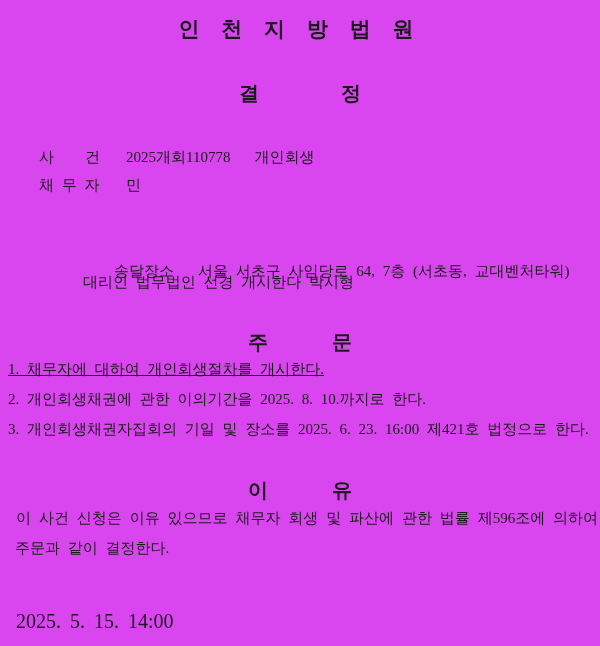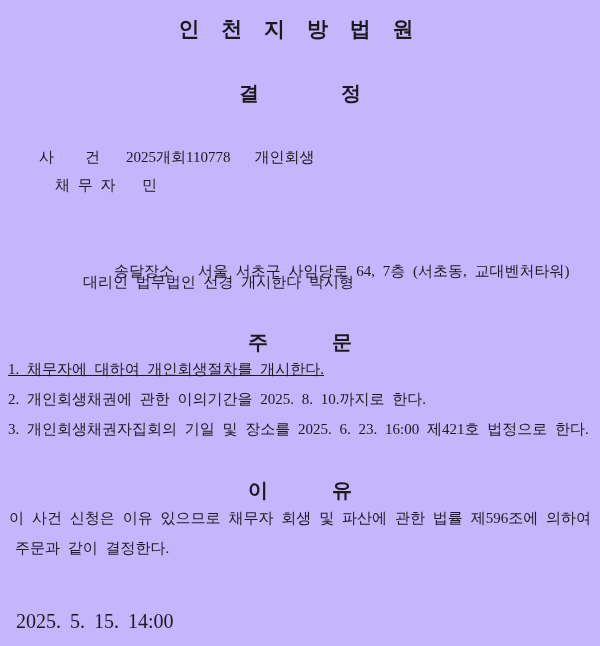--- a/index.html
+++ b/index.html
@@ -1,21 +1,21 @@
 <!DOCTYPE html>
 <html><head>
 <meta charset="utf-8">
 <style>
   * { margin: 0; padding: 0; box-sizing: border-box; }
   html, body { background: #ffffff; }
   .page {
     position: relative;
     width: 600px;
     height: 646px;
-    background: #c4b5fd;
+    background: #d946ef;
     color: #1a1a1a;
     overflow: hidden;
   }
   
   .doc-line {
     position: absolute;
     font-family: "Liberation Serif", "DejaVu Serif", serif;
     font-size: 15px;
     line-height: 19px;
     color: #1a1a1a;
@@ -79,21 +79,21 @@
 
   <div class="center-heading gap-82" style="top: 80px;">
     <span>결</span>
     <span>정</span>
   </div>
 
   <div class="doc-line" style="top: 129px; left: 8px;">
     <span class="label-col">사    건</span><span>2025개회110778</span><span class="case-type">개인회생</span>
   </div>
 
-  <div class="doc-line" style="top: 157px; left: 24px;">
+  <div class="doc-line" style="top: 157px; left: 8px;">
     <span class="label-col">채 무 자</span><span>민</span>
   </div>
 
   <div class="doc-line" style="top: 243px; left: 83px;">
     <span class="addr-label">송달장소</span><span>서울 서초구 사임당로 64, 7층 (서초동, 교대벤처타워)</span>
   </div>
 
   <div class="doc-line" style="top: 273px; left: 83px;">대리인 법무법인 선경 개시한다 박시형</div>
 
   <div class="center-heading gap-64" style="top: 329px;">
@@ -103,18 +103,18 @@
 
   <div class="doc-line" style="top: 360px; left: 8px; text-decoration: underline;">1. 채무자에 대하여 개인회생절차를 개시한다.</div>
   <div class="doc-line" style="top: 390px; left: 8px;">2. 개인회생채권에 관한 이의기간을 2025. 8. 10.까지로 한다.</div>
   <div class="doc-line" style="top: 420px; left: 8px; text-align: center;">3. 개인회생채권자집회의 기일 및 장소를 2025. 6. 23. 16:00 제421호 법정으로 한다.</div>
 
   <div class="center-heading gap-64" style="top: 477px;">
     <span>이</span>
     <span>유</span>
   </div>
 
-  <div class="doc-line justify-line" style="top: 509px;">이 사건 신청은 이유 있으므로 채무자 회생 및 파산에 관한 법률 제596조에 의하여</div>
+  <div class="doc-line justify-line" style="top: 509px; margin-left: 7px;">이 사건 신청은 이유 있으므로 채무자 회생 및 파산에 관한 법률 제596조에 의하여</div>
   <div class="doc-line" style="top: 539px; left: 15px;">주문과 같이 결정한다.</div>
 
   <div class="doc-line date-line" style="top: 612px;">2025. 5. 15. 14:00</div>
 
 </div>
 
 </body></html>

